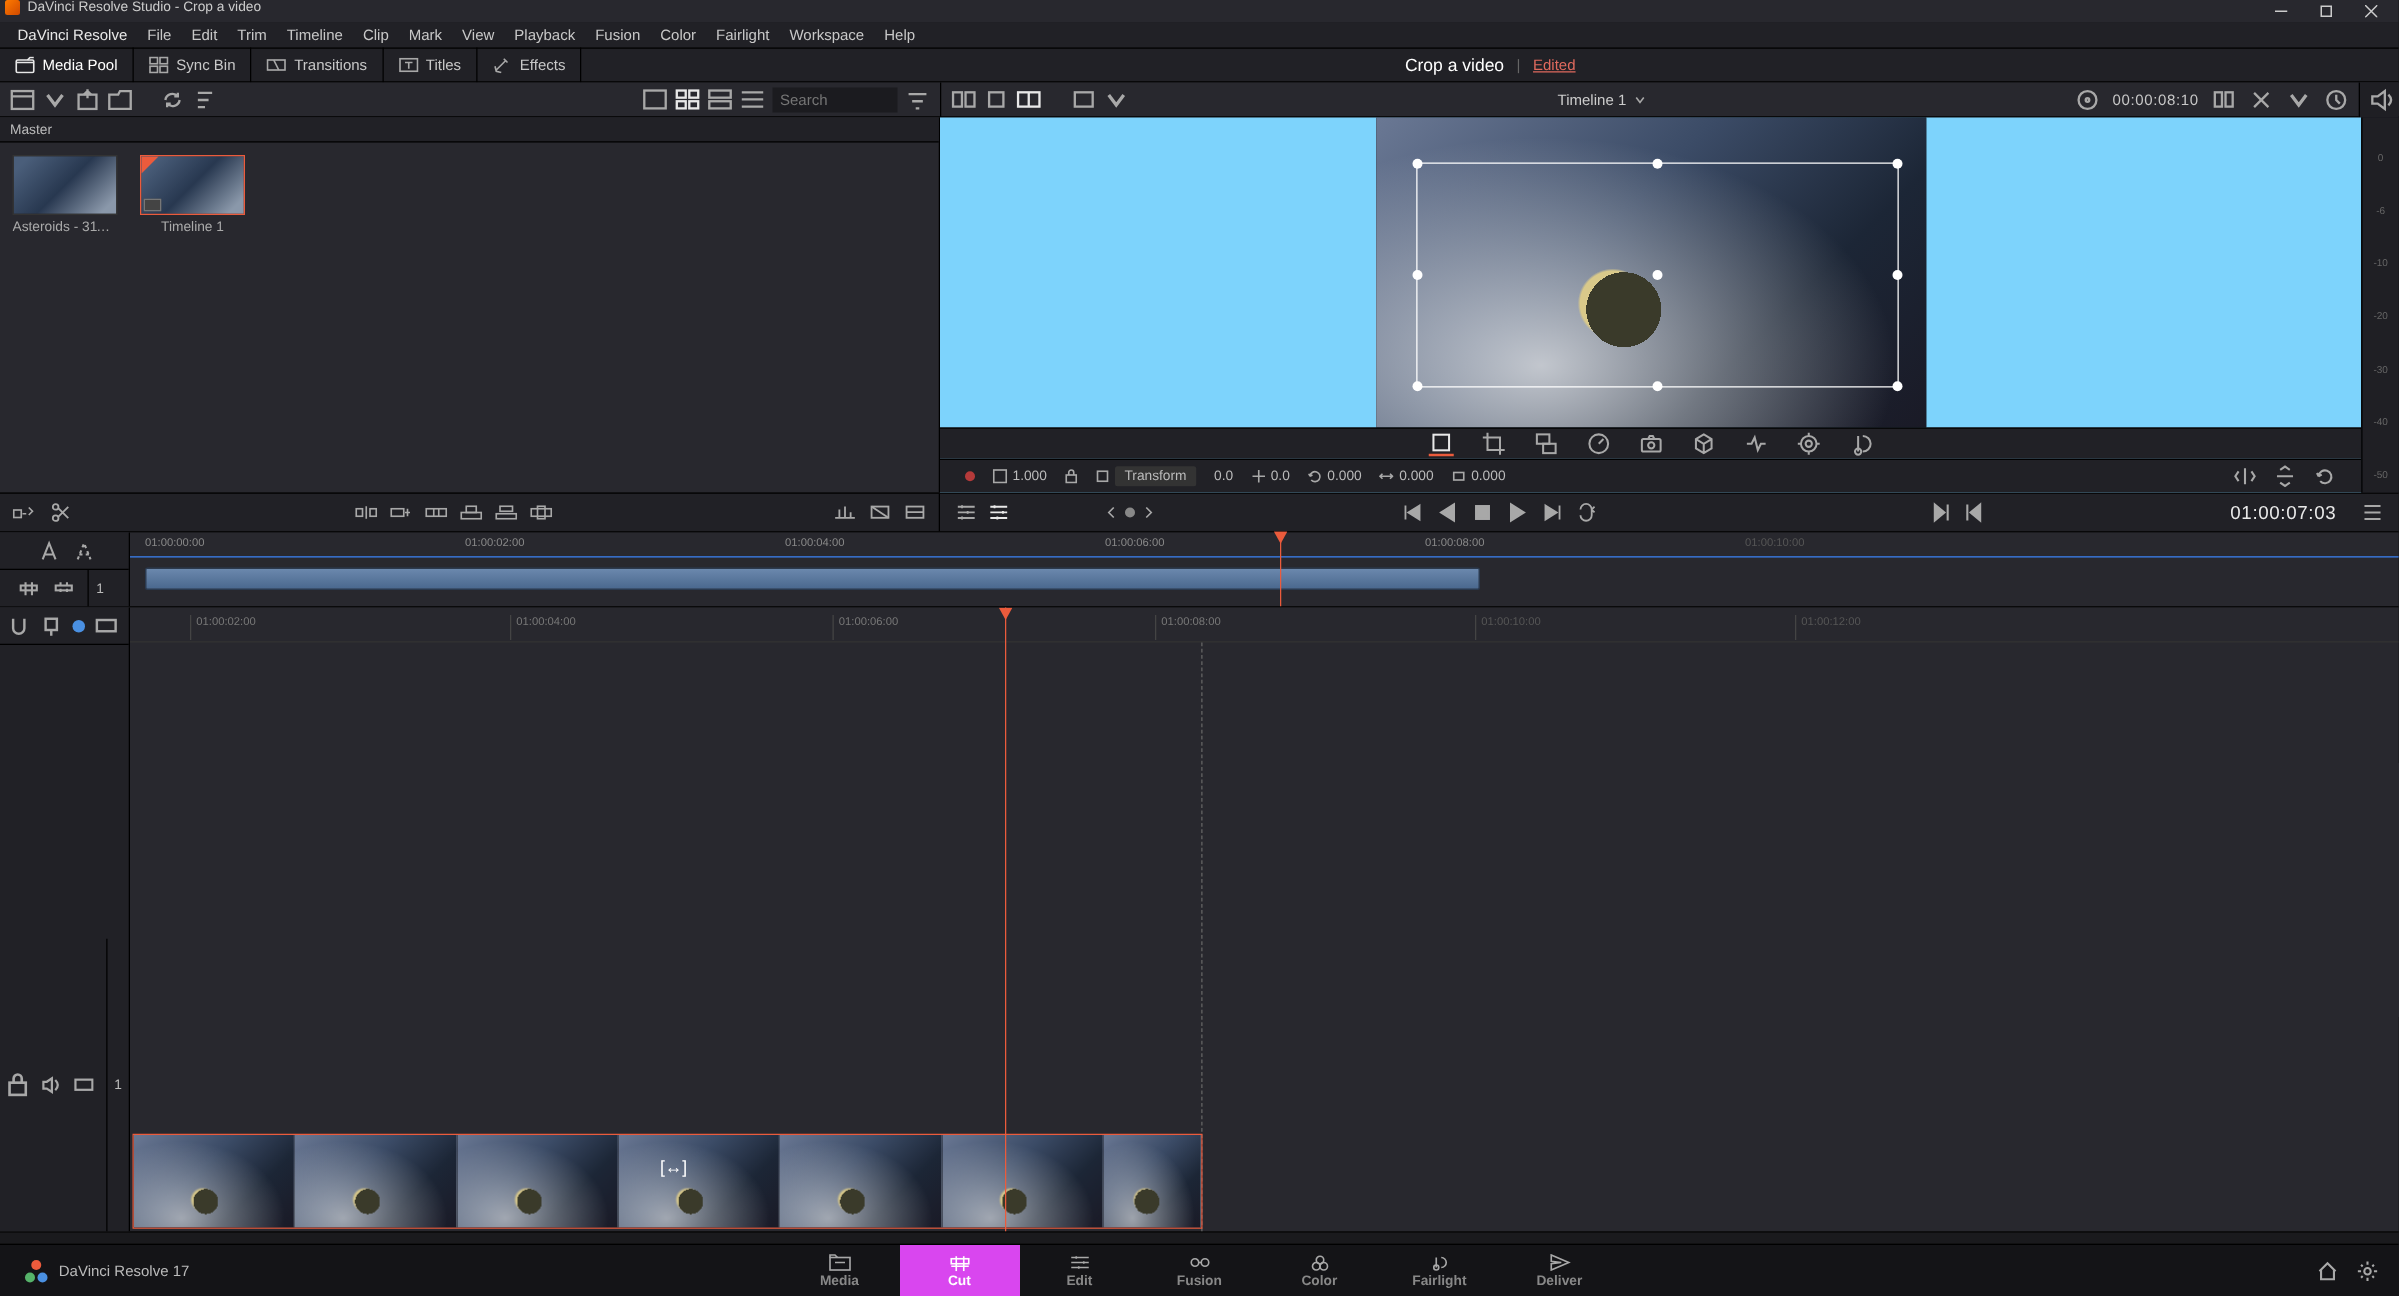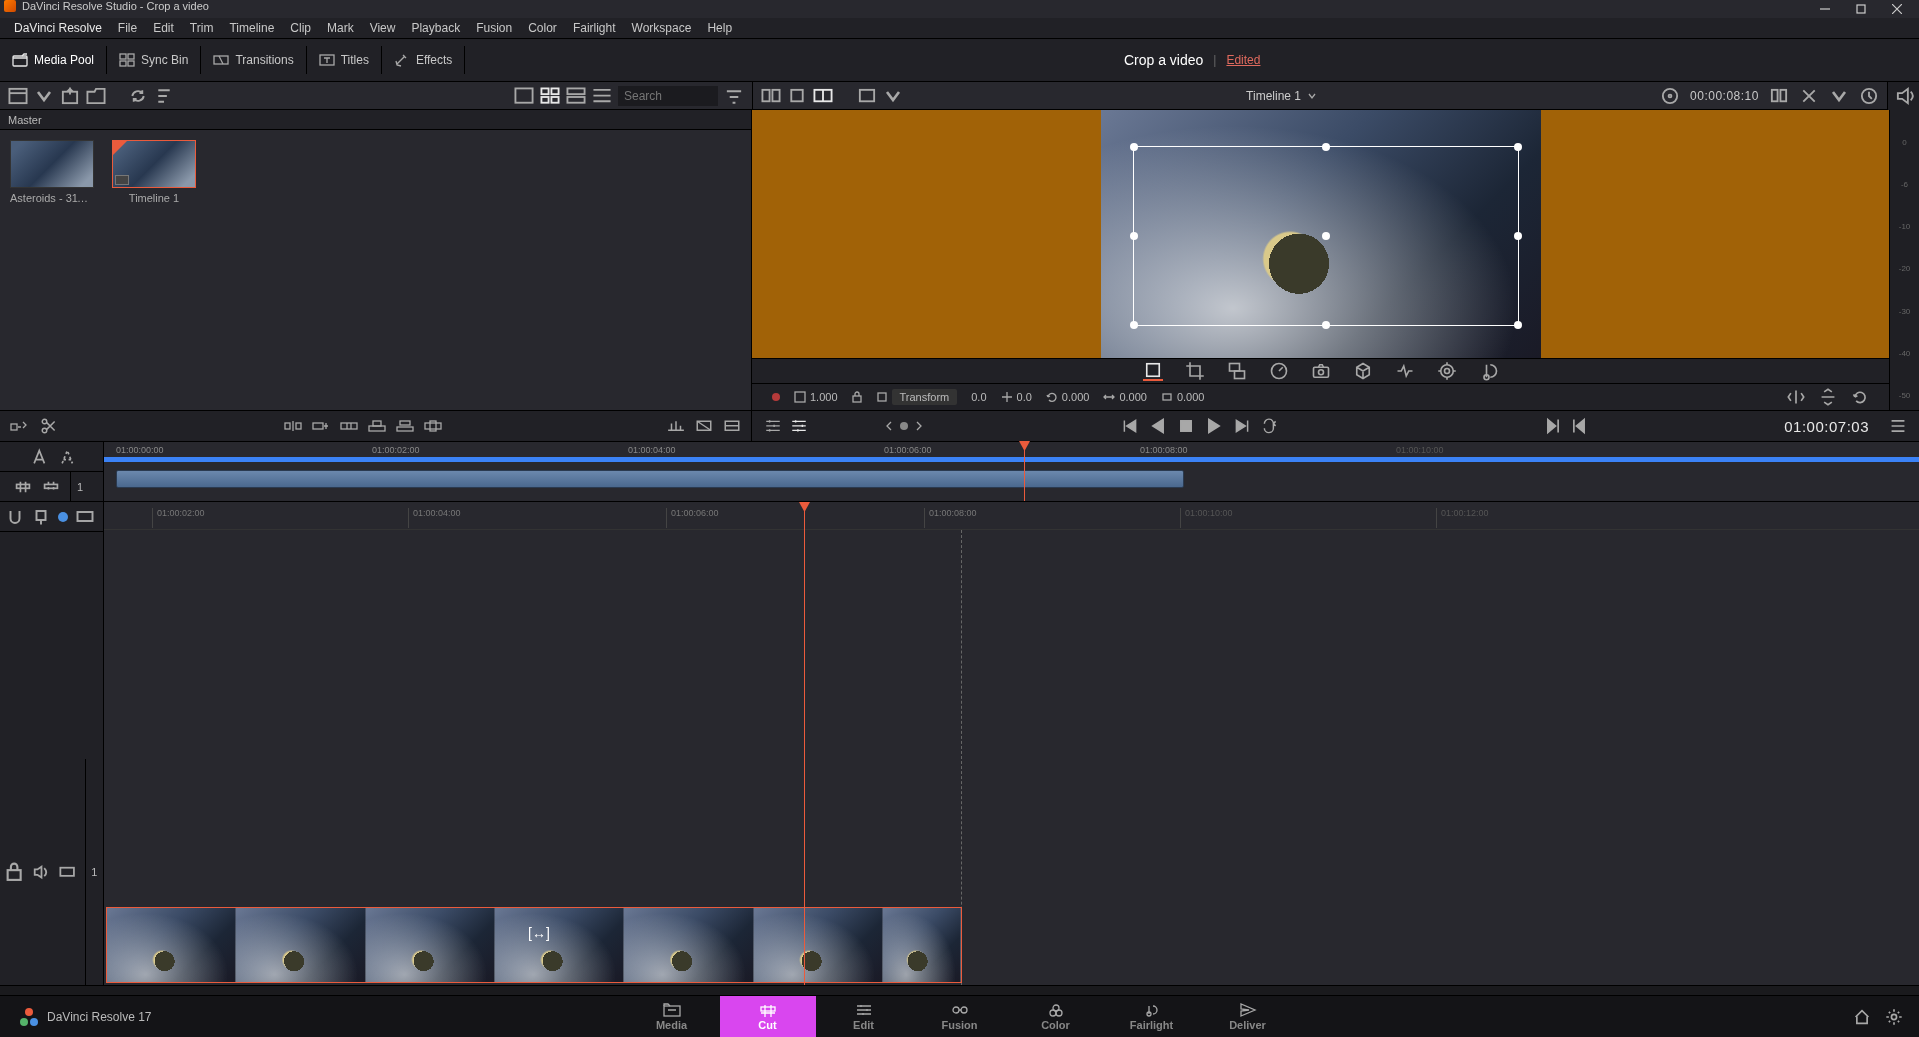--- a/index.html
+++ b/index.html
@@ -11,21 +11,21 @@
 .titlebar .spacer { flex: 1; }
 .titlebar .win-btn { width: 36px; height: 18px; display: flex; align-items: center; justify-content: center; cursor: pointer; }
 .titlebar .win-btn svg { width: 10px; height: 10px; stroke: #ccc; stroke-width: 1.2; fill: none; }
 
 
 .menubar { height: 20px; background: #212126; display: flex; align-items: center; padding-left: 6px; gap: 0; }
 .menubar .menu-item { padding: 0 8px; height: 20px; line-height: 20px; color: #c8c8c8; font-size: 12px; cursor: pointer; }
 .menubar .menu-item.app { color: #e8e8e8; }
 
 
-.toolbar { height: 44px; background: #212126; display: flex; align-items: center; border-top: 1px solid #000; border-bottom: 1px solid #000; }
+.toolbar { height: 28px; background: #212126; display: flex; align-items: center; border-top: 1px solid #000; border-bottom: 1px solid #000; }
 .toolbar .btn { display: flex; align-items: center; gap: 6px; padding: 0 12px; height: 28px; color: #c8c8c8; font-size: 12px; border-right: 1px solid #000; cursor: pointer; }
 .toolbar .btn.active { color: #fff; }
 .toolbar .icon { width: 16px; height: 14px; }
 .toolbar .center { flex: 1; display: flex; align-items: center; justify-content: center; gap: 10px; }
 .toolbar .title { color: #fff; font-size: 14px; }
 .toolbar .edited { color: #e06a5e; font-size: 12px; text-decoration: underline; }
 .toolbar .right { display: flex; }
 
 
 .subbar { height: 28px; background: #28282e; display: flex; align-items: center; border-bottom: 1px solid #000; }
@@ -43,21 +43,21 @@
 .media-pool { width: 752px; background: #28282e; display:flex; flex-direction:column; border-right:1px solid #000; }
 .media-header { height:20px; background:#212126; padding-left:8px; line-height:20px; color:#bbb; font-size:11px; border-bottom:1px solid #000; }
 .media-body { flex:1; padding:10px; display:flex; gap:18px; align-items:flex-start; }
 .thumb { width:84px; display:flex; flex-direction:column; align-items:center; gap:4px; }
 .thumb .frame { width:84px; height:48px; background:linear-gradient(135deg,#4a5e7a 10%,#283850 50%,#8a98aa 90%); border:1px solid #333; position:relative; }
 .thumb.selected .frame { border:1px solid #eb5b3c; }
 .thumb.selected .frame::before { content:""; position:absolute; top:0; left:0; width:14px; height:14px; background:#eb5b3c; clip-path:polygon(0 0,100% 0,0 100%); }
 .thumb .tl-badge { position:absolute; bottom:2px; left:2px; width:14px; height:10px; background:#444; border:1px solid #777; }
 .thumb .label { font-size:11px; color:#aaa; text-align:center; width:84px; white-space:nowrap; overflow:hidden; text-overflow:ellipsis; }
 
-.viewer { flex:1; background:#a16207; display:flex; flex-direction:column; position:relative; }
+.viewer { flex:1; background:#7dd3fc; display:flex; flex-direction:column; position:relative; }
 .viewer-canvas { flex:1; display:flex; align-items:center; justify-content:center; position:relative; }
 .viewer-canvas .video-box { width:440px; height:248px; background:#000; position:relative; }
 .viewer-canvas .crop-rect { position:absolute; left:32px; top:36px; right:22px; bottom:32px; border:1px solid #fff; }
 .viewer-canvas .crop-rect .handle { position:absolute; width:8px; height:8px; background:#fff; border-radius:50%; }
 .crop-rect .h-tl{top:-4px;left:-4px}.crop-rect .h-tc{top:-4px;left:calc(50% - 4px)}.crop-rect .h-tr{top:-4px;right:-4px}
 .crop-rect .h-ml{top:calc(50% - 4px);left:-4px}.crop-rect .h-mc{top:calc(50% - 4px);left:calc(50% - 4px)}.crop-rect .h-mr{top:calc(50% - 4px);right:-4px}
 .crop-rect .h-bl{bottom:-4px;left:-4px}.crop-rect .h-bc{bottom:-4px;left:calc(50% - 4px)}.crop-rect .h-br{bottom:-4px;right:-4px}
 .viewer-canvas .galaxy { position:absolute; inset:0; background:
   radial-gradient(circle at 45% 62%, #3a3a2a 0 30px, transparent 30px),
   radial-gradient(circle at 43% 60%, #d9c98a 0 26px, transparent 28px),
@@ -91,21 +91,21 @@
 .transport-row .tc-big { color:#e8e8e8; font-size:15px; font-weight:500; letter-spacing:.5px; margin-left:auto; }
 .transport-row .ham { margin-left:12px; }
 .ico { width:18px; height:18px; display:flex; align-items:center; justify-content:center; cursor:pointer; }
 
 
 .mini-timeline { height:60px; background:#28282e; display:flex; border-bottom:1px solid #000; position:relative; }
 .mini-timeline .side { width:104px; background:#212126; border-right:1px solid #000; display:flex; flex-direction:column; }
 .mini-timeline .side .half { flex:1; display:flex; align-items:center; justify-content:center; gap:10px; }
 .mini-timeline .side .num { width:20px; display:flex; align-items:center; justify-content:center; color:#bbb; font-size:11px; border-left:1px solid #000; height:100%; }
 .mini-timeline .track-area { flex:1; position:relative; }
-.mini-timeline .ruler { height:20px; position:relative; border-bottom:5px solid #3b82f6; }
+.mini-timeline .ruler { height:20px; position:relative; border-bottom:1px solid #3b82f6; }
 .mini-timeline .ruler .tick { position:absolute; top:3px; font-size:9px; color:#888; }
 .mini-timeline .clip-bar { position:absolute; top:28px; height:18px; left:12px; width:1068px; background:linear-gradient(#6b88ad,#4a688e); border:1px solid #2a3a50; border-radius:2px; }
 .mini-timeline .playhead { position:absolute; top:0; bottom:0; width:1px; background:#eb5b3c; left:920px; }
 .mini-timeline .playhead::before { content:""; position:absolute; top:-1px; left:-5px; width:11px; height:10px; background:#eb5b3c; clip-path:polygon(0 0,100% 0,50% 100%); }
 
 
 .main-timeline { flex:1; background:#28282e; display:flex; position:relative; }
 .main-timeline .side { width:104px; background:#212126; border-right:1px solid #000; display:flex; flex-direction:column; }
 .main-timeline .side .row { height:30px; display:flex; align-items:center; justify-content:flex-start; gap:8px; padding-left:6px; border-bottom:1px solid #000; }
 .main-timeline .side .row .dot { width:10px; height:10px; border-radius:50%; background:#4a90e2; }

